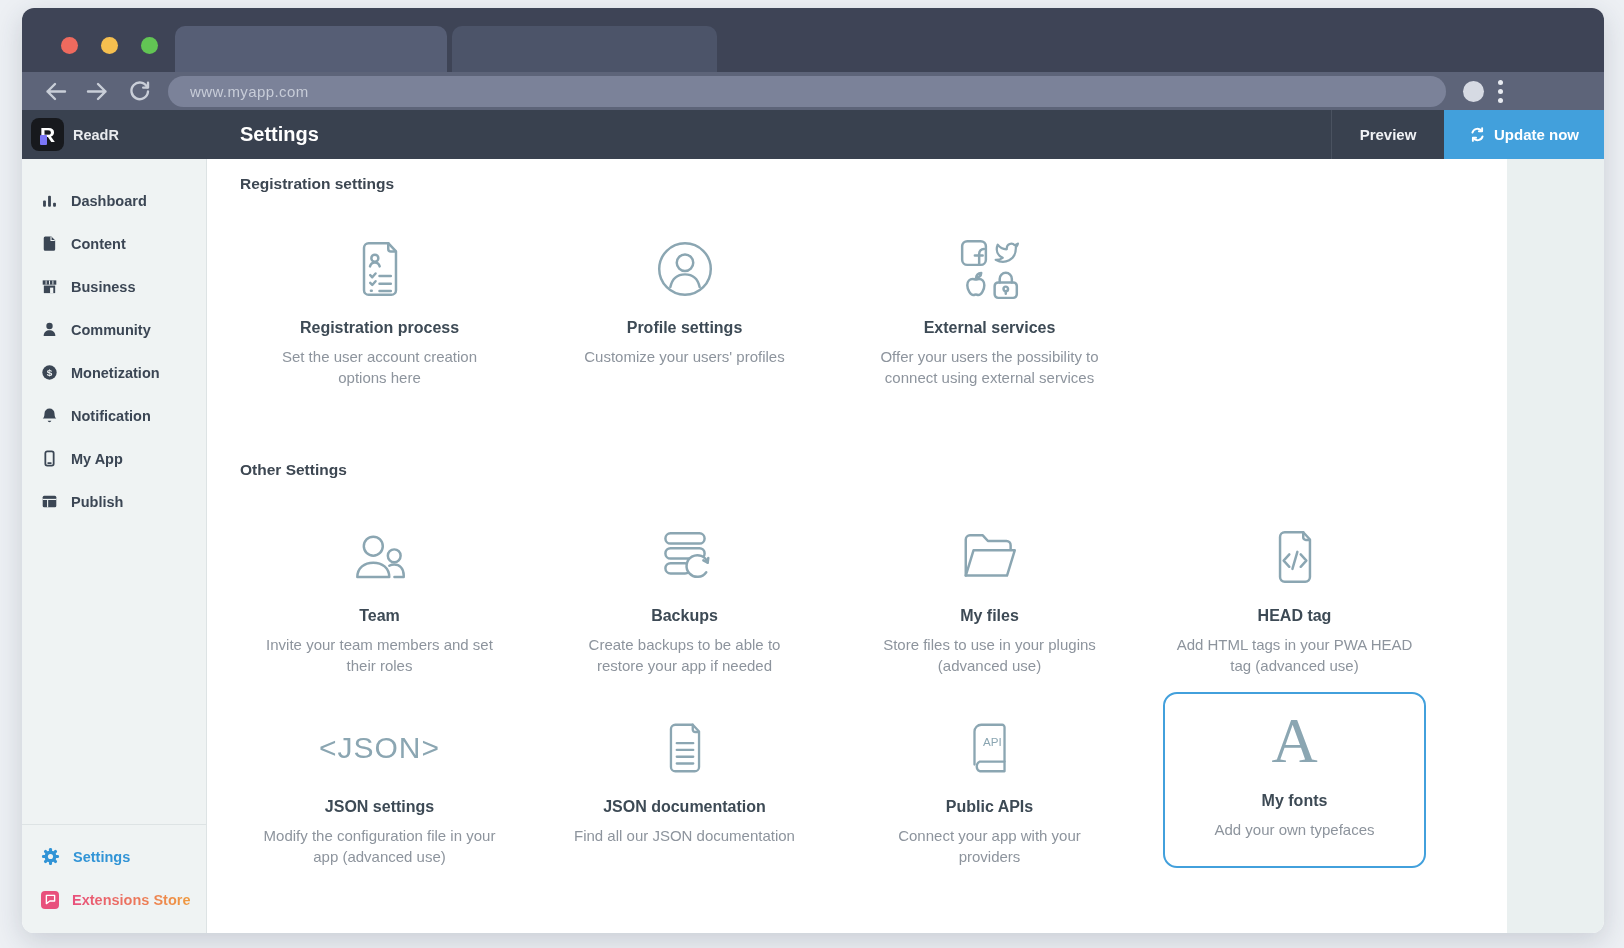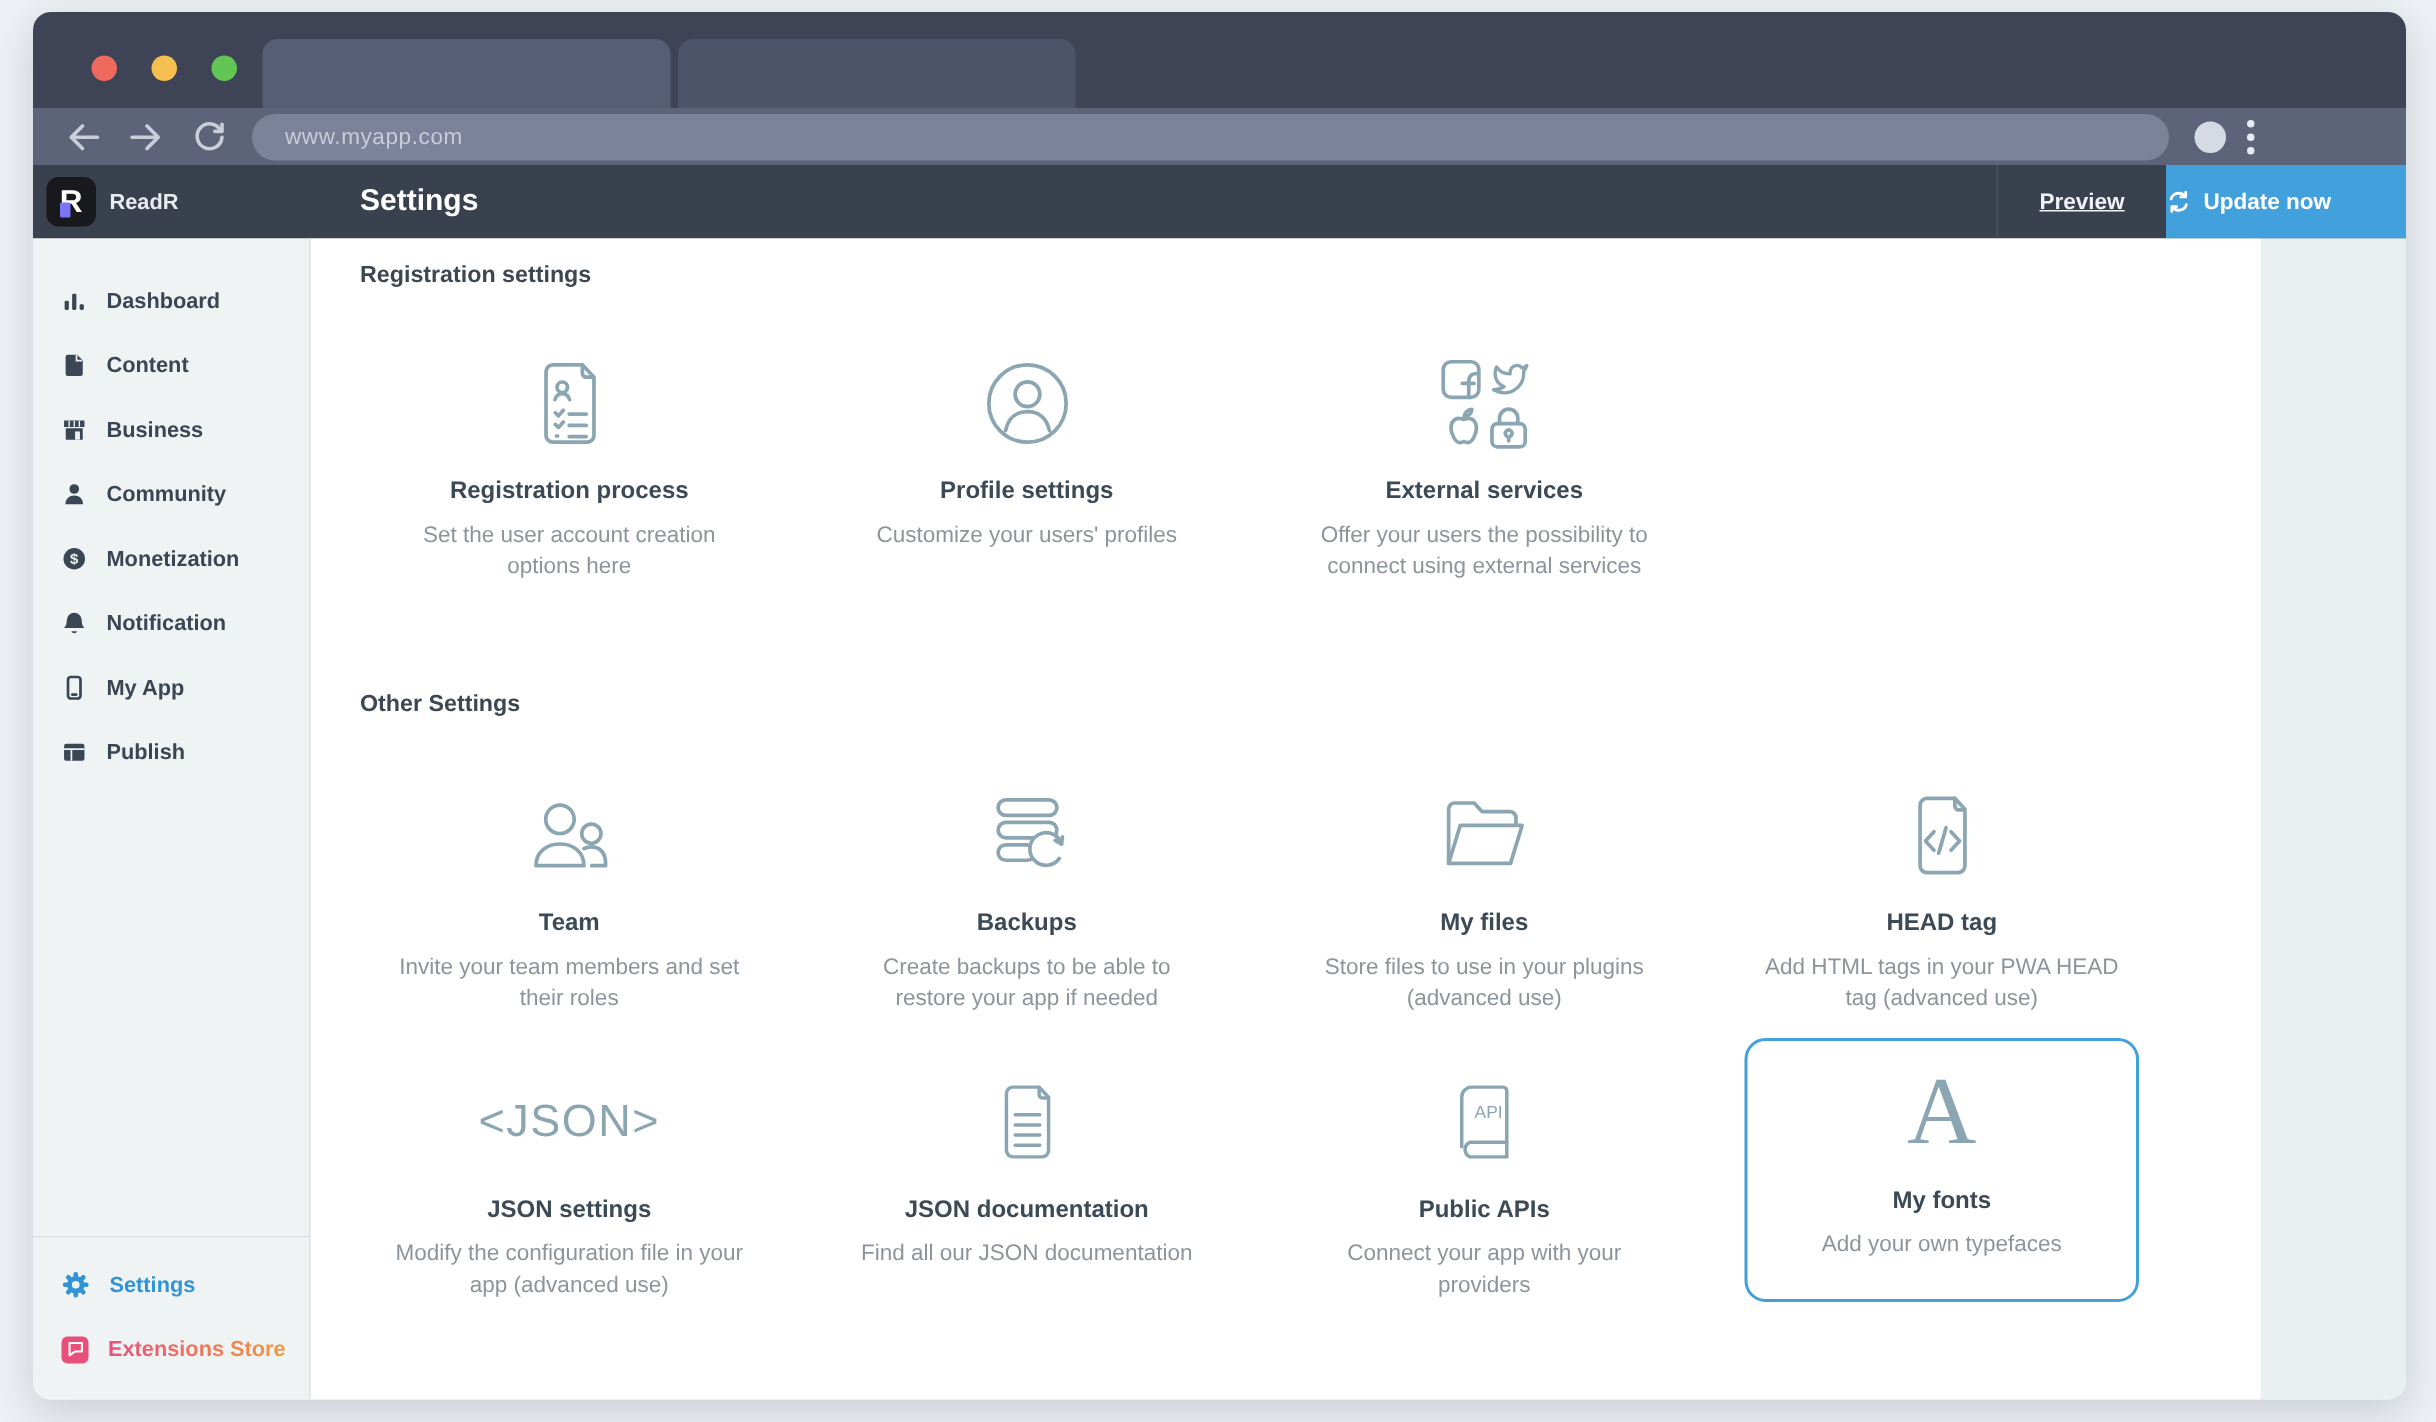--- a/index.html
+++ b/index.html
@@ -44,25 +44,25 @@
     width:33px; height:33px; margin-left:9px; border-radius:8px; background:#17191d;
     display:flex; align-items:center; justify-content:center; position:relative;
   }
   .logo-sq .r { color:#fff; font-weight:700; font-size:21px; line-height:1; }
   .logo-sq .r-accent { position:absolute; left:9px; bottom:6px; width:7px; height:10px; background:#7b76f7; border-radius:1px; }
   .app-name { color:#e9ebef; font-size:14.5px; font-weight:700; margin-left:9px; }
   .page-title { color:#ffffff; font-size:20px; font-weight:700; display:flex; align-items:center; margin-left:33px; }
   .header-spacer { flex:1; }
   .preview-btn {
     width:113px; border-left:1px solid #4a5260; color:#f0f2f5; font-size:15px; font-weight:600;
-    display:flex; align-items:center; justify-content:center; cursor:pointer; flex:none;text-decoration:underline;
+    display:flex; align-items:center; justify-content:center; cursor:pointer; flex:none;
   }
   .update-btn {
     width:160px; background:#42a0dc; color:#fff; font-size:15px; font-weight:700;
-    display:flex; align-items:center; gap:8px; cursor:pointer; flex:none;
+    display:flex; align-items:center; justify-content:center; gap:8px; cursor:pointer; flex:none;
   }
 
   
   .body-row { flex:1; display:flex; min-height:0; }
   .sidebar {
     width:185px; background:#eff3f3; border-right:1px solid #dde3e4;
     display:flex; flex-direction:column; padding-top:20px; flex:none; position:relative;
   }
   .side-item {
     height:43px; display:flex; align-items:center; padding-left:19px; gap:13px; cursor:pointer;

